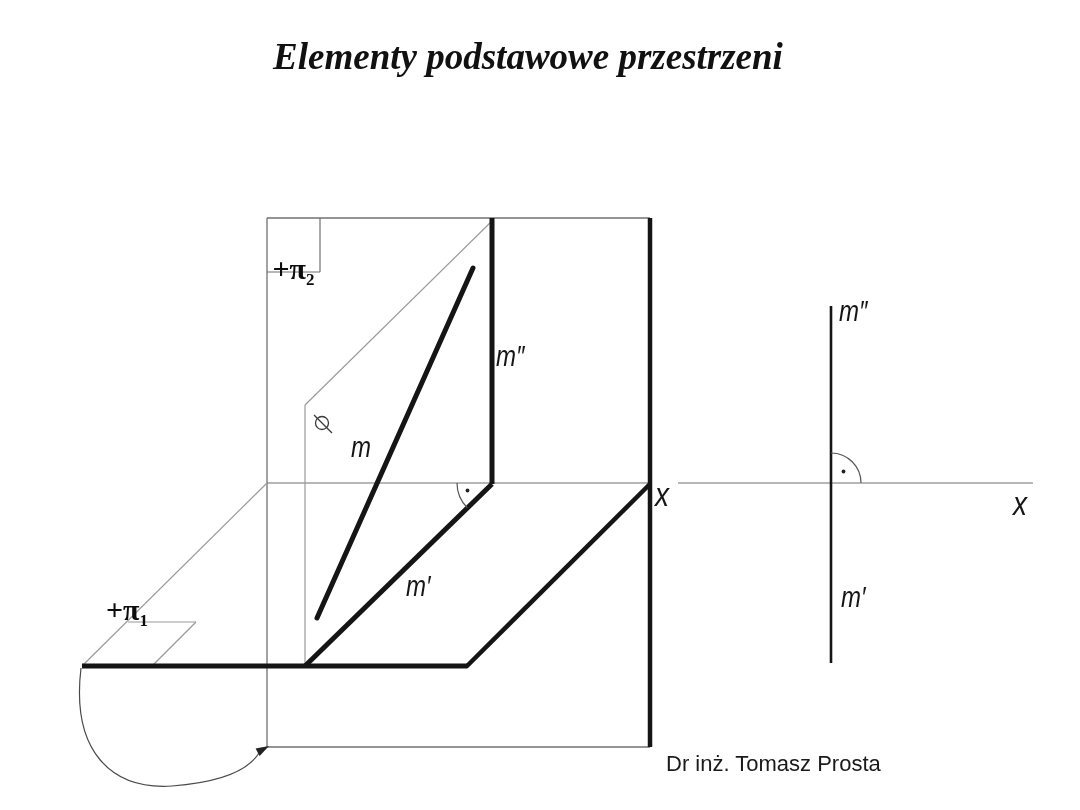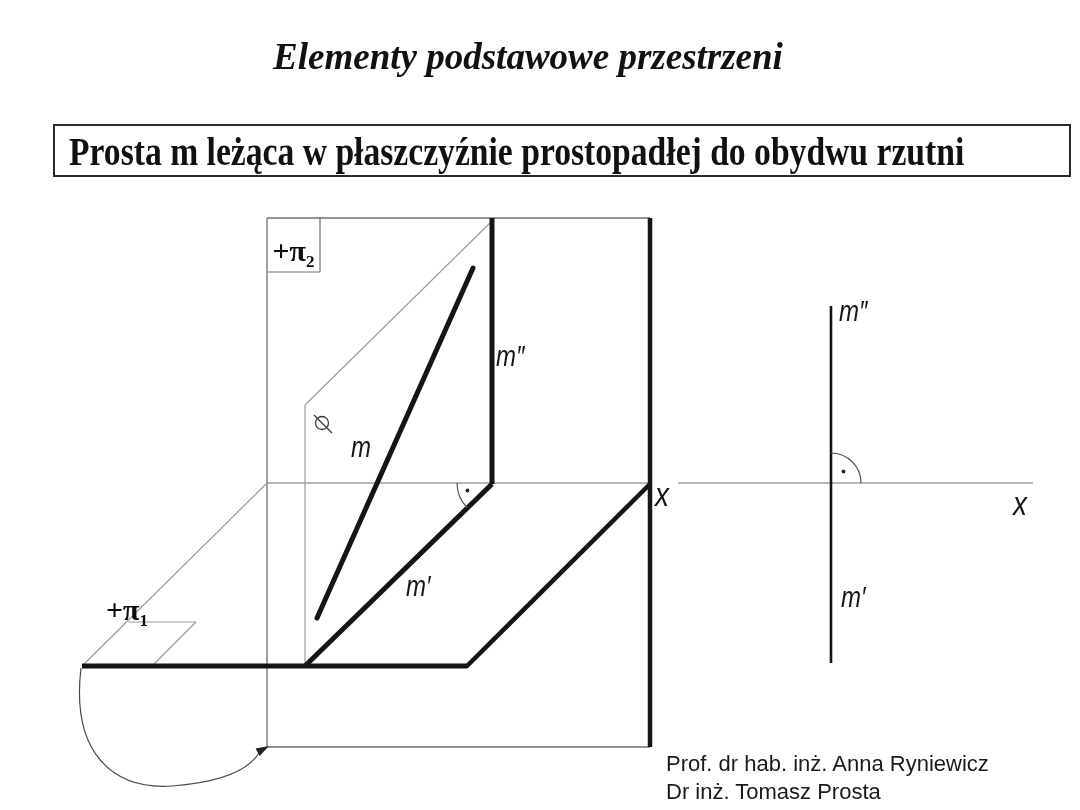--- a/index.html
+++ b/index.html
@@ -15,35 +15,32 @@
          transform:scaleX(0.82);transform-origin:0 50%;margin-left:14px;}
   .geo{position:absolute;left:0;top:0;}
   .dlabel{position:absolute;font-style:italic;font-size:30px;line-height:1;white-space:nowrap;
          transform:scaleX(0.8);transform-origin:0 0;color:#151515;}
   .xlabel{position:absolute;font-style:italic;font-size:33px;line-height:1;white-space:nowrap;
          transform:scaleX(0.85);transform-origin:0 0;color:#151515;}
   .pilabel{font-family:"Liberation Serif","DejaVu Serif",serif;font-weight:bold;font-size:30px;
          line-height:1;color:#0d0d0d;white-space:nowrap;}
   .pilabel .sub{font-size:17px;vertical-align:-6px;}
   .pi2-box{position:absolute;left:267px;top:218px;width:53px;height:70px;
-         display:flex;align-items:center;justify-content:center;}
+         display:flex;align-items:flex-end;justify-content:center;}
   .pi1-wrap{position:absolute;left:106px;top:595px;}
   .attribution{position:absolute;left:666px;top:750px;font-size:22px;line-height:27.5px;
          color:#1a1a1a;white-space:nowrap;}
 </style>
 </head>
 <body>
 
 <div class="slide">
 
   <div class="title">Elementy podstawowe przestrzeni</div>
 
-  <div class="subtitle-box">
-    <span class="subtitle-text">Prosta m leżąca w płaszczyźnie prostopadłej do obydwu rzutni</span>
-  </div>
 
   <svg class="geo" width="1080" height="810" viewBox="0 0 1080 810">
 
     <line x1="267" y1="218" x2="650" y2="218" stroke="#707070" stroke-width="1.3"></line>
     <line x1="267" y1="218" x2="267" y2="747" stroke="#707070" stroke-width="1.3"></line>
     <line x1="267" y1="747" x2="650" y2="747" stroke="#707070" stroke-width="1.3"></line>
 
     <line x1="267" y1="483" x2="650" y2="483" stroke="#707070" stroke-width="1.2"></line>
     <line x1="678" y1="483" x2="1033" y2="483" stroke="#707070" stroke-width="1.2"></line>
 
@@ -88,17 +85,16 @@
   <div class="dlabel" style="left:351px;top:432px;">m</div>
   <div class="dlabel" style="left:496px;top:341px;">m″</div>
   <div class="dlabel" style="left:406px;top:571px;">m′</div>
   <div class="xlabel" style="left:655px;top:478px;">x</div>
 
   <div class="dlabel" style="left:839px;top:296px;">m″</div>
   <div class="dlabel" style="left:841px;top:582px;">m′</div>
   <div class="xlabel" style="left:1013px;top:487px;">x</div>
 
   <div class="attribution">
-    <div>Prof. dr hab. inż. Anna Ryniewicz</div>
     <div>Dr inż. Tomasz Prosta</div>
   </div>
 
 </div>
 
 </body></html>

